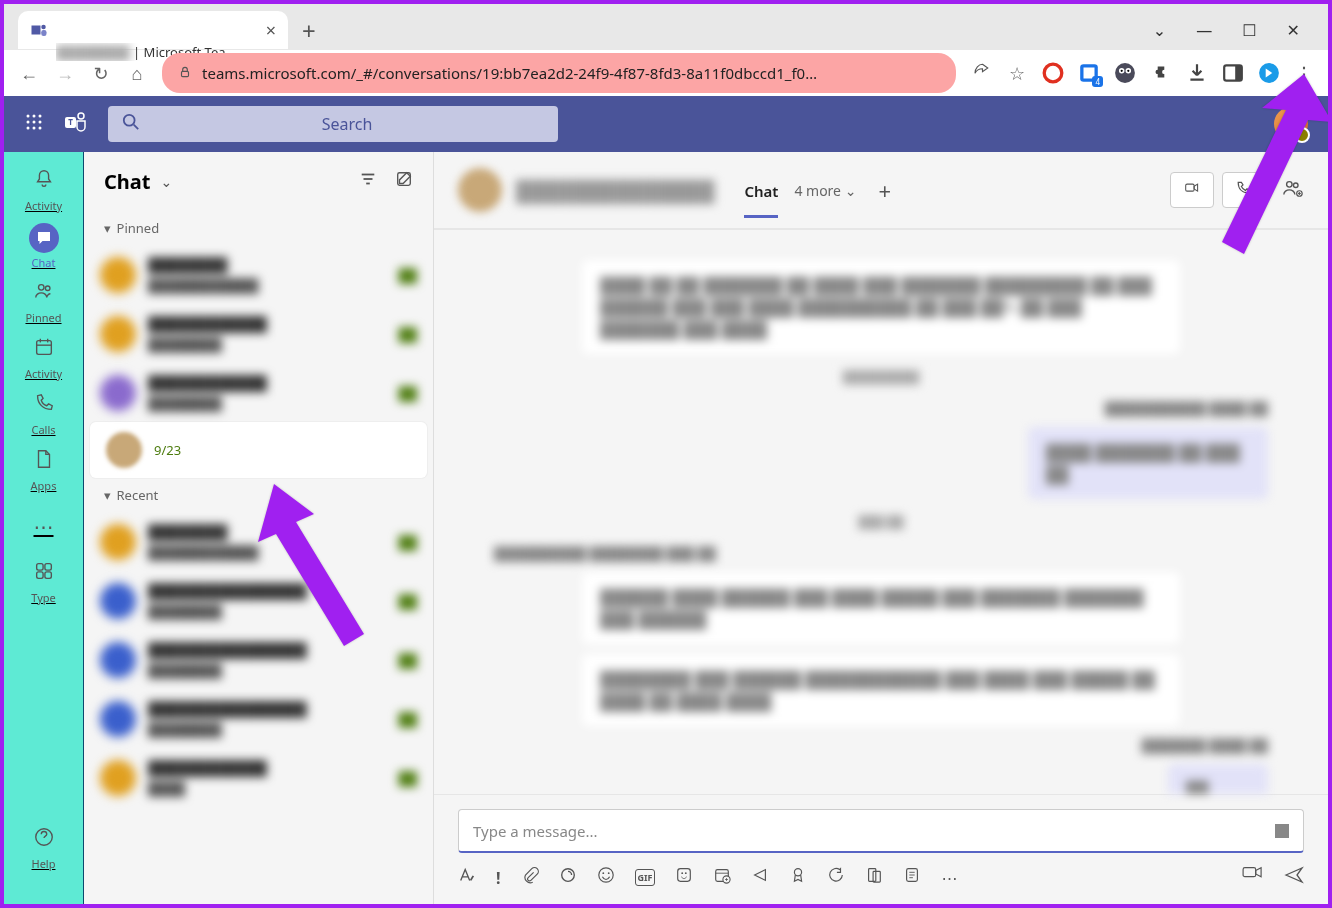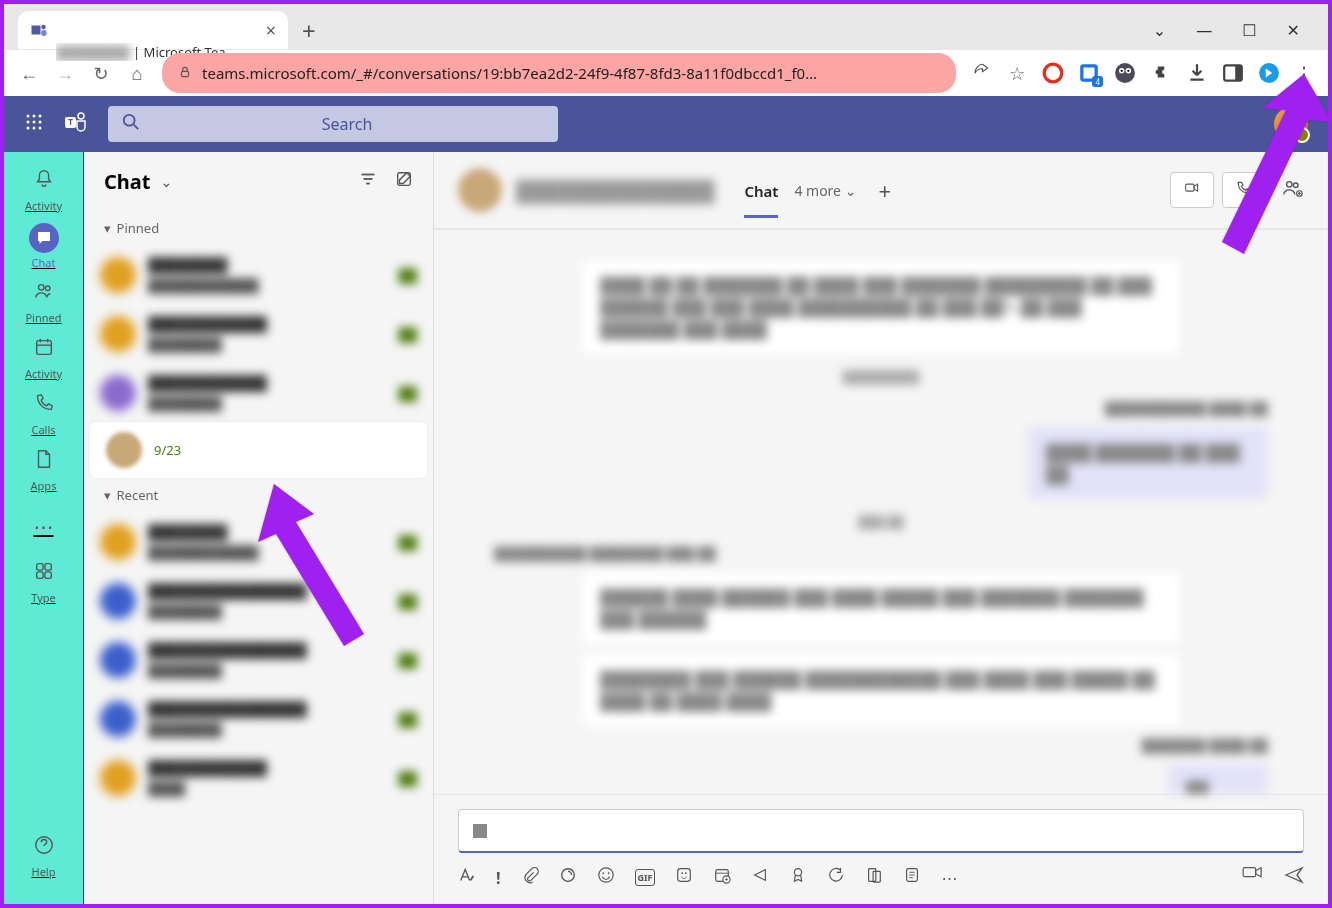--- a/index.html
+++ b/index.html
@@ -76,21 +76,21 @@
 
 .rail {
   width: 80px; background: #5eead4; border-right: 1px solid #0c4a6e;
   display: flex; flex-direction: column; align-items: center; padding-top: 10px; text-decoration: underline;
 }
 .rail-item { width: 60px; height: 56px; display: flex; flex-direction: column; align-items: center; justify-content: center; gap: 2px; cursor: pointer; color: #555; border-radius: 4px; }
 .rail-item.active { color: #5764c4; }
 .rail-item.active .rail-ic-box { background: #5764c4; color: #fff; border-radius: 50%; width: 30px; height: 30px; display: flex; align-items: center; justify-content: center; }
 .rail-ic { font-size: 20px; }
 .rail-label { font-size: 11px; }
-.rail-bottom { margin-top: auto; margin-bottom: 20px; }
+.rail-bottom { margin-top: auto; margin-bottom: 28px; }
 
 
 .chat-panel { width: 350px; border-right: 1px solid #ddd; background: #f5f5f5; display: flex; flex-direction: column; }
 .chat-header { display: flex; align-items: center; padding: 16px 20px; gap: 10px; }
 .chat-title { font-weight: 700; font-size: 20px; }
 .chev { color: #555; font-size: 14px; }
 .chat-header-right { margin-left: auto; display: flex; gap: 18px; color: #555; }
 .chat-header-right span { cursor: pointer; }
 
 .section-hdr { display: flex; align-items: center; gap: 6px; padding: 8px 20px; font-size: 13px; color: #666; }
@@ -489,20 +489,21 @@
       <div class="msg-sep">███ ██</div>
       <div class="msg-meta">██████████ ████████ ███ ██</div>
       <div class="msg-bubble">██████ ████ ██████ ███ ████ █████ ███ ███████ ███████ ███ ██████</div>
       <div class="msg-bubble">████████ ███ ██████ ████████████ ███ ████ ███ █████ ██ ████ ██ ████ ████</div>
       <div class="msg-meta right">███████ ████ ██</div>
       <div class="msg-bubble right small-r">██ ████</div>
     </div>
 
     <div class="compose-area">
       <div class="compose-input">
+        <input type="text" placeholder="Type a message..." style="">
         <span class="emoji-sq"></span>
       </div>
       <div class="compose-icons">
         <span><svg viewBox="0 0 20 20" width="18" height="18">
               <path d="M3 16L8 4l5 12M5 12h6" stroke="#555" stroke-width="1.5" fill="none"></path>
               <path d="M14 16l3-5" stroke="#555" stroke-width="2" fill="none"></path>
             </svg></span>
         <span style="font-weight:bold">!</span>
         <span><svg viewBox="0 0 20 20" width="18" height="18">
               <path d="M14 7l-6 6a2 2 0 003 3l7-7a4 4 0 00-6-6L5 10a6 6 0 008 8" stroke="#555" stroke-width="1.3" fill="none"></path>

